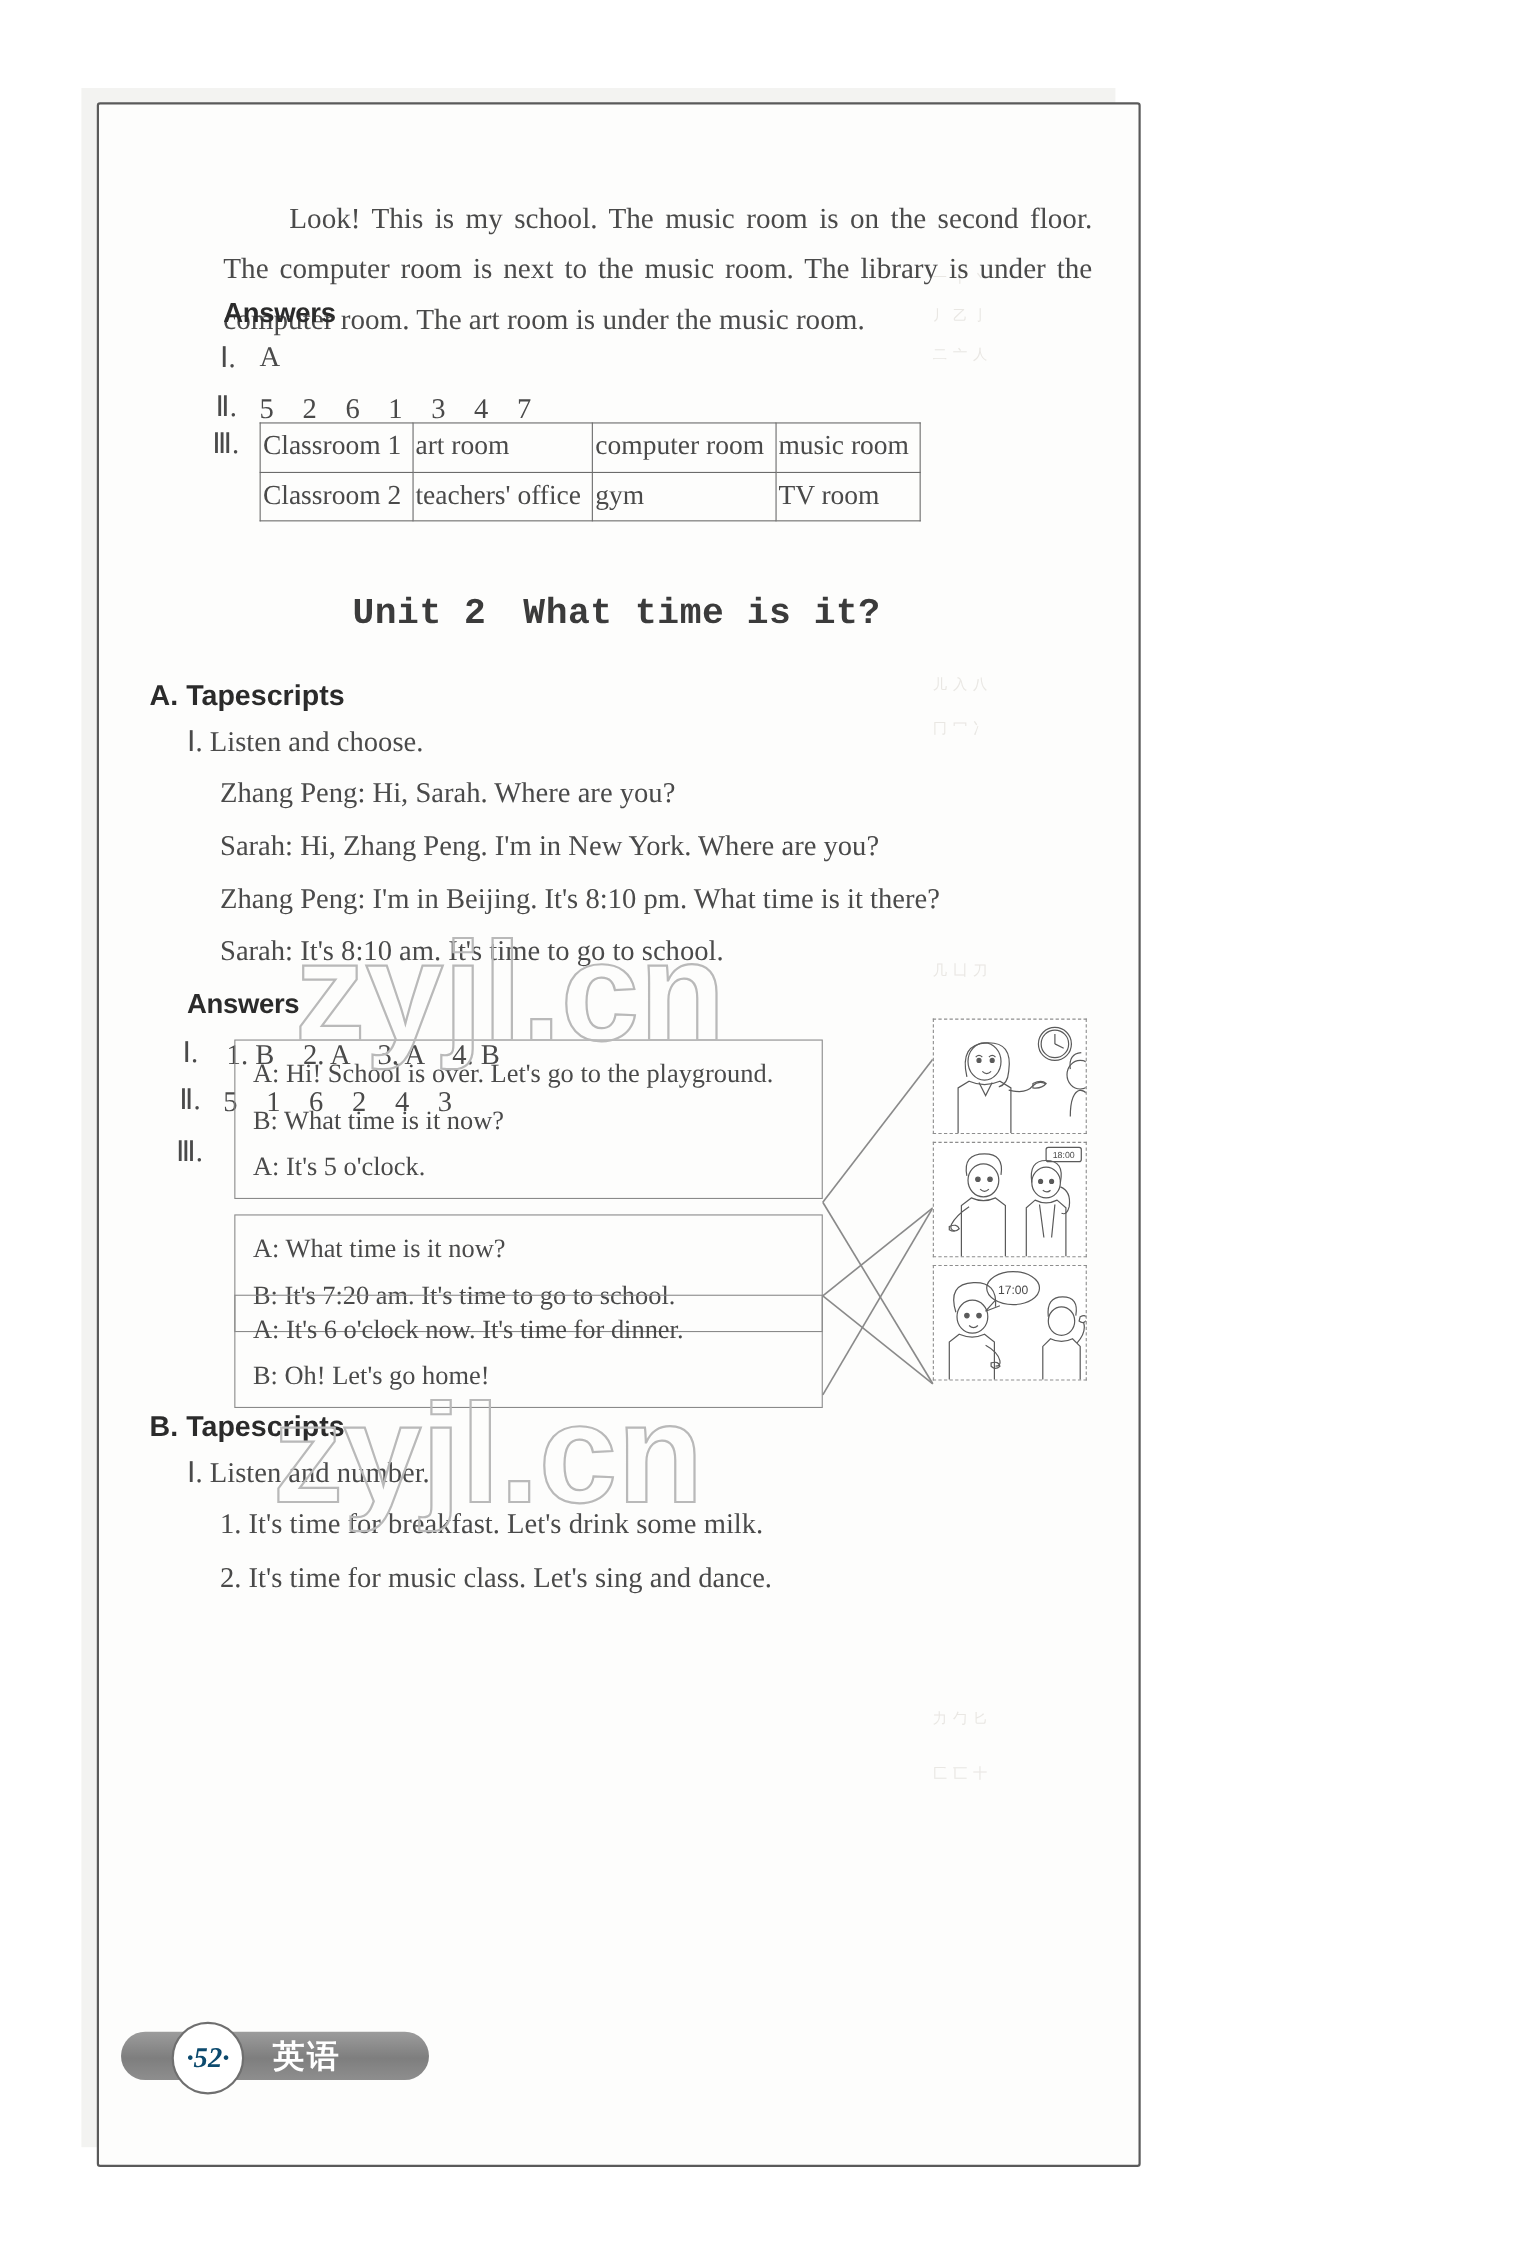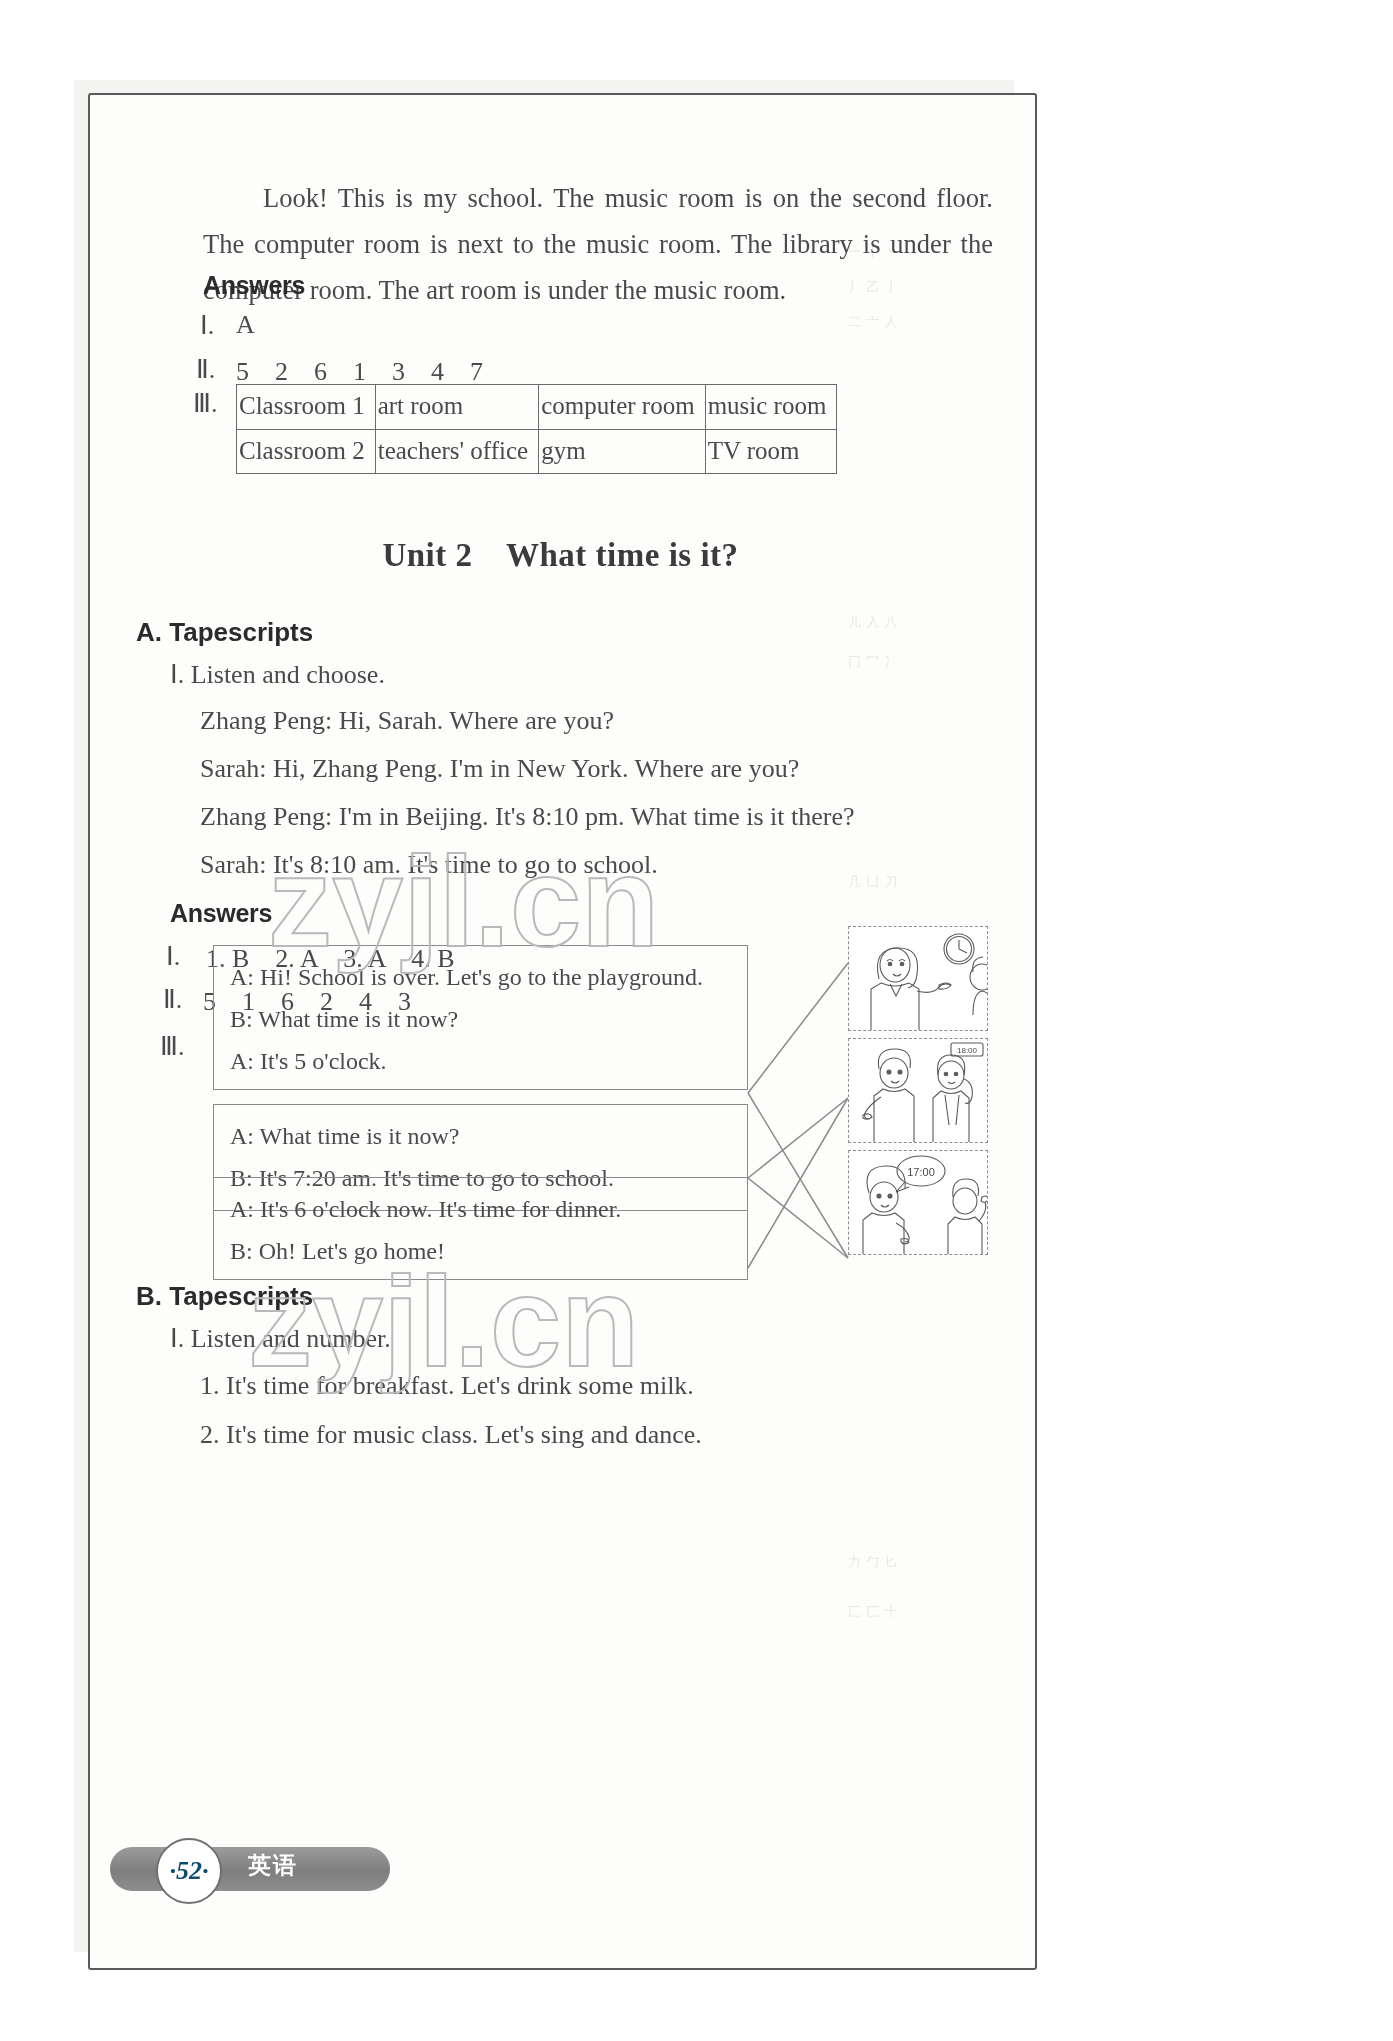--- a/index.html
+++ b/index.html
@@ -46,21 +46,21 @@
   .tbl{
     position:absolute;border-collapse:collapse;font-size:25px;color:#4a4a4a;
   }
   .tbl td{
     border:1.5px solid #6b6b6b;padding:7px 10px 9px 2px;
     font-size:25px;line-height:1.1;white-space:nowrap;
   }
   
   .unit-title{
     position:absolute;width:100%;text-align:center;
-    font-family:Liberation Serif, serif;
+    font-family:Liberation Mono, monospace;
     font-weight:bold;font-size:33px;color:#3b3b3b;letter-spacing:.5px;
   }
   .sec-head{
     position:absolute;font-weight:bold;font-size:26px;color:#2b2b2b;
     font-family:"Liberation Sans", sans-serif;
   }
   .line{
     position:absolute;font-size:26px;color:#4a4a4a;line-height:1.15;
     white-space:nowrap;
   }
@@ -98,21 +98,21 @@
     border:2px solid #6f6f6f;border-radius:50%;background:#ffffff;
     display:flex;align-items:center;justify-content:center;
   }
   #footer-pageno{
     font-family:"Liberation Serif", serif;font-style:italic;font-weight:bold;
     font-size:26px;color:#0c4a6e;
   }
   #footer-subject{
     position:absolute;left:160px;top:1757px;
     font-family:"Liberation Sans", sans-serif;font-weight:bold;
-    font-size:23px;color:#ffffff;letter-spacing:2px;
+    font-size:29px;color:#ffffff;letter-spacing:2px;
   }
 </style>
 </head>
 <body>
 
 <div id="page-shadow"></div>
 <div id="page-border"></div>
 
 <div id="content">
 

